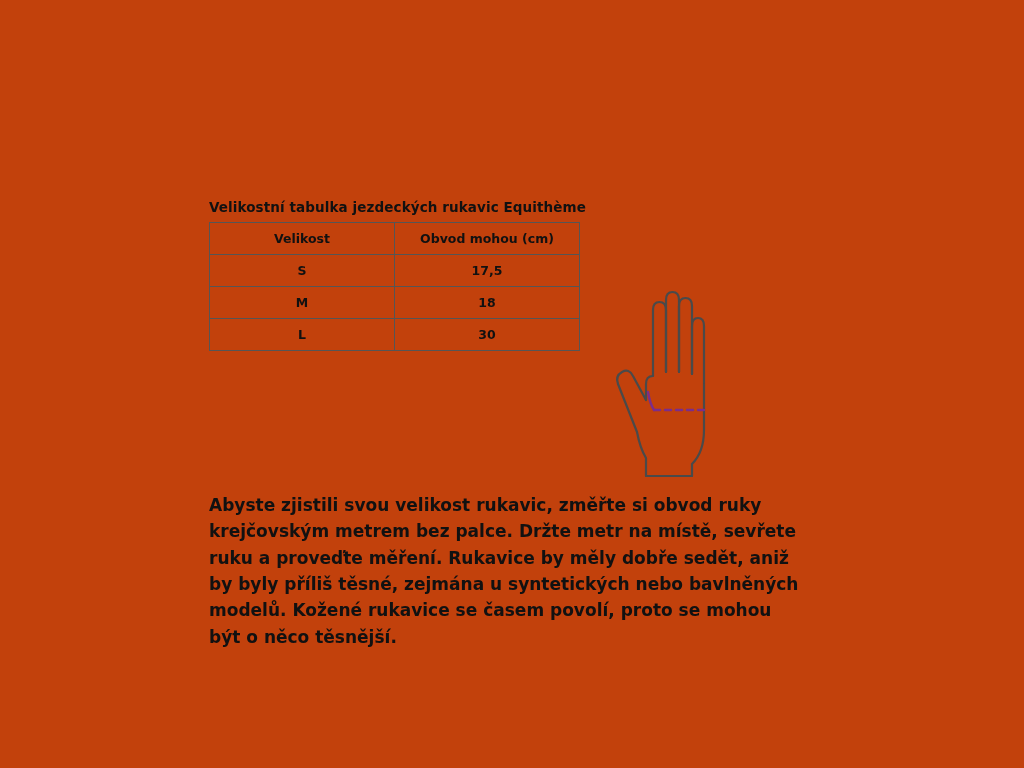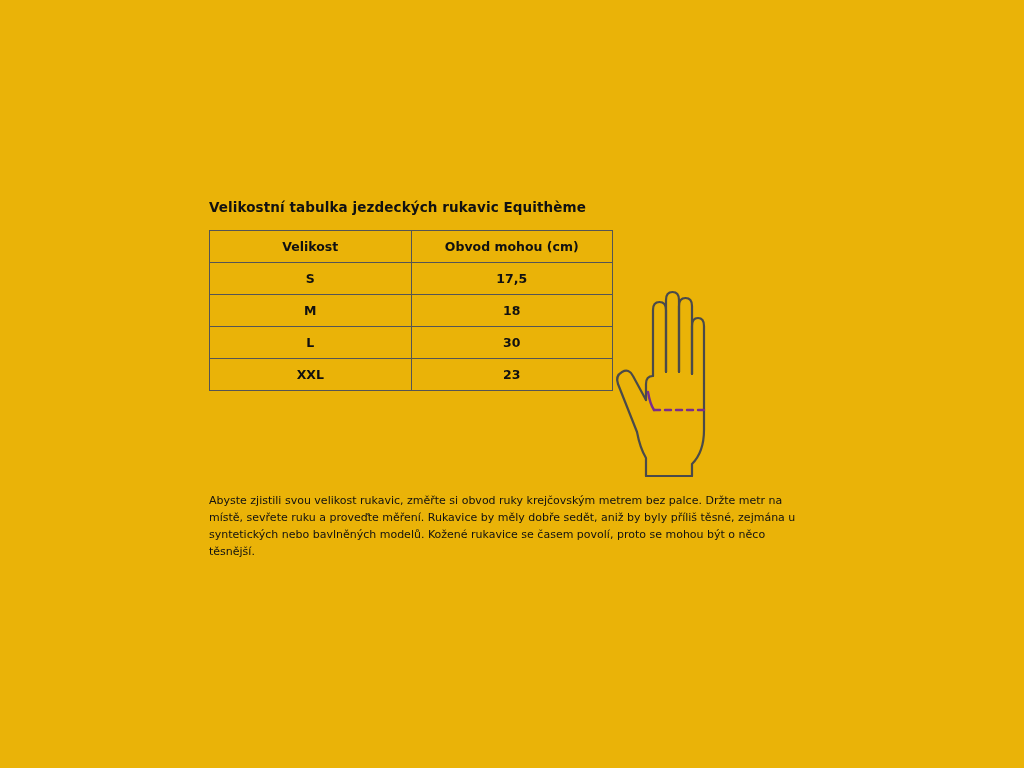--- a/index.html
+++ b/index.html
@@ -12,41 +12,41 @@
     height: 768px;
     position: relative;
     font-family: "DejaVu Sans", sans-serif;
     color: #1a1a1a;
     overflow: hidden;
   }
 
   .page {
     position: absolute;
     inset: 0;
-    background: #eab308;
+    background: #c2410c;
   }
 
   
   .title {
     position: absolute;
     left: 209px;
     top: 199px;
     font-size: 13.5px;
     font-weight: bold;
     letter-spacing: 0.1px;
     color: #111111;
     white-space: nowrap;
   }
 
   
   .size-table {
     position: absolute;
     left: 209px;
-    top: 230px;
-    width: 404px;
+    top: 222px;
+    width: 371px;
     border-collapse: collapse;
     table-layout: fixed;
   }
   .size-table td, .size-table th {
     border: 1px solid #555555;
     text-align: center;
     font-size: 12.5px;
     height: 31px;
     padding: 0;
     color: #111111;
@@ -60,23 +60,23 @@
   }
   .col-size { width: 50%; }
   .col-value { width: 50%; }
 
   
   .note {
     position: absolute;
     left: 209px;
     top: 492px;
     width: 596px;
-    font-size: 11px;
+    font-size: 17px;
     line-height: 1.55;
-    font-weight: normal;
+    font-weight: bold;
     color: #111111;
   }
 
   
   .hand-figure {
     position: absolute;
     left: 596px;
     top: 280px;
     width: 160px;
     height: 200px;
@@ -107,24 +107,20 @@
         <td>17,5</td>
       </tr>
       <tr>
         <td>M</td>
         <td>18</td>
       </tr>
       <tr>
         <td>L</td>
         <td>30</td>
       </tr>
-      <tr>
-        <td>XXL</td>
-        <td>23</td>
-      </tr>
     </tbody>
   </table>
 
   <div class="note">Abyste zjistili svou velikost rukavic, změřte si obvod ruky krejčovským metrem bez palce. Držte metr na místě, sevřete ruku a proveďte měření. Rukavice by měly dobře sedět, aniž by byly příliš těsné, zejmána u syntetických nebo bavlněných modelů. Kožené rukavice se časem povolí, proto se mohou být o něco těsnější.</div>
 
   <div class="hand-figure">
     <svg viewBox="0 0 160 200" xmlns="http://www.w3.org/2000/svg">
       <g fill="none" stroke="#4a4a4a" stroke-width="2.2" stroke-linecap="round" stroke-linejoin="round">
 
         <path d="M57 96 L57 30 Q57 22 63.5 22 Q70 22 70 30 L70 92"></path>

